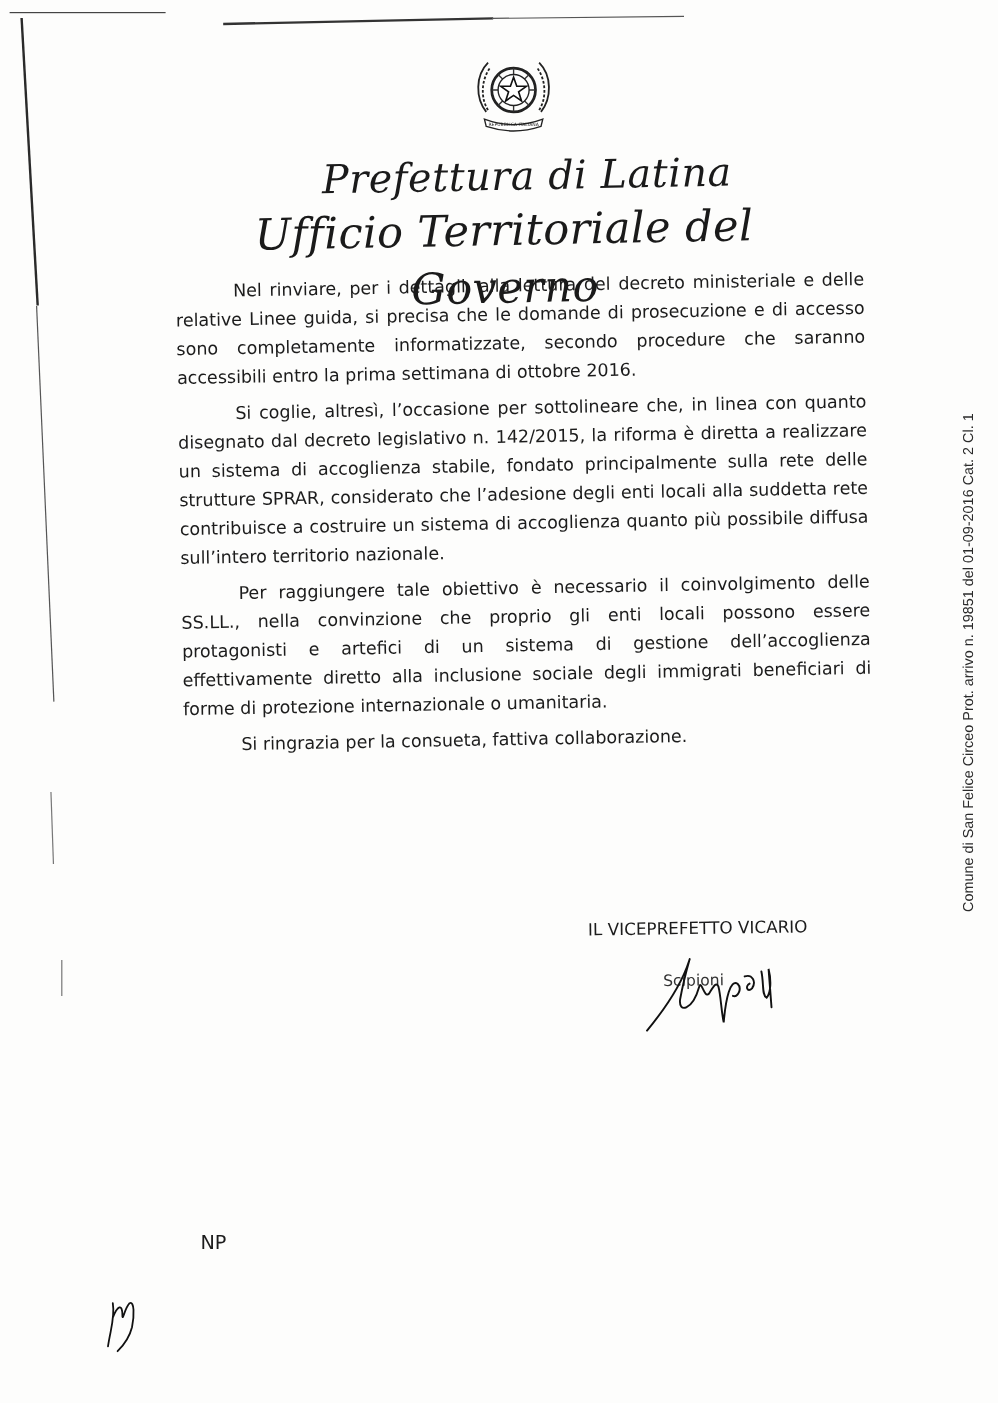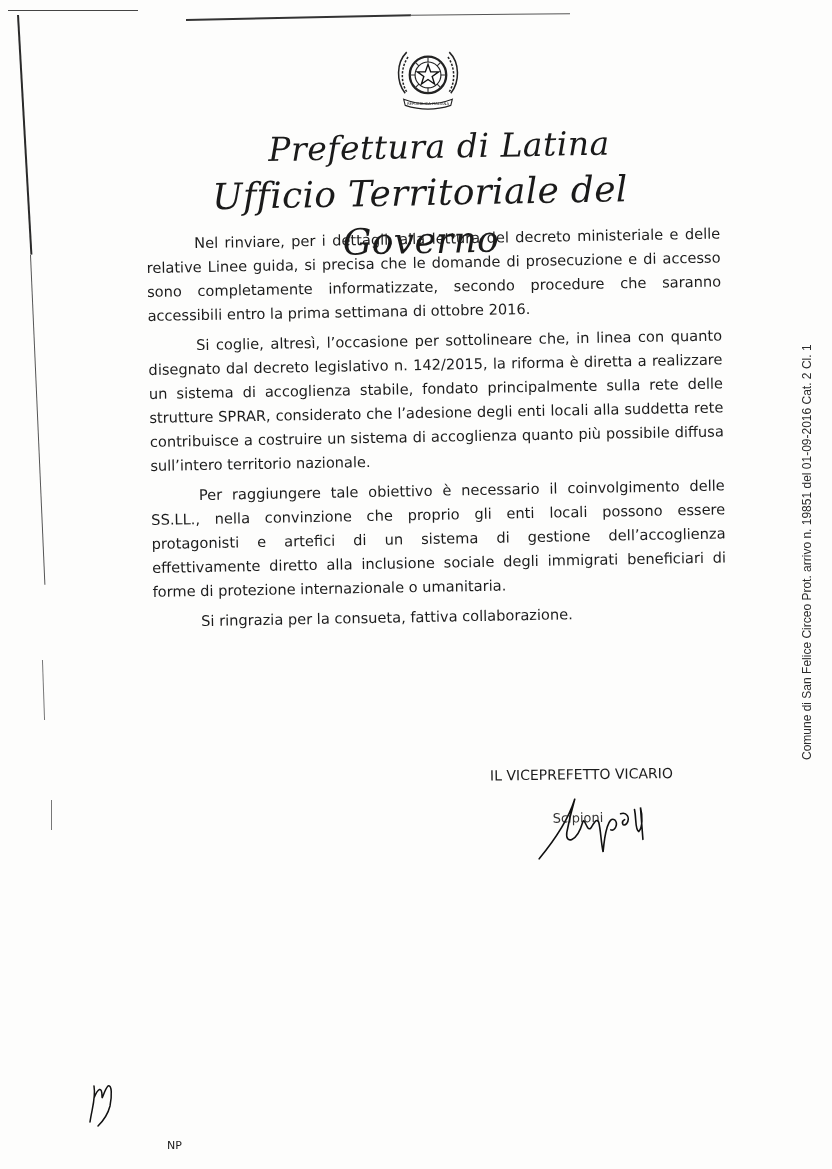--- a/index.html
+++ b/index.html
@@ -28,21 +28,21 @@
 
     .signature-block { position:absolute; left:490px; top:766px; width:220px; transform:rotate(-0.8deg); font-size:14px; }
     .sig-title { white-space:nowrap; }
     .sig-name { position:absolute; left:62px; top:44px; font-size:13px; color:#333; }
     .sig-scrawl { position:absolute; left:40px; top:26px; width:130px; height:70px; }
 
     .stamp-vertical { position:absolute; left:800px; top:760px; transform:rotate(-90deg); transform-origin:left top;
                       font-family:"Liberation Sans", sans-serif; font-size:12px; color:#2a2a2a; white-space:nowrap; width:440px; }
 
     .initials-scrawl { position:absolute; left:86px; top:1078px; width:36px; height:50px; }
-    .initials-np { position:absolute; left:167px; top:1139px; font-size:11px; }
+    .initials-np { position:absolute; left:167px; top:1026px; font-size:16px; }
   </style>
 </head>
 <body>
 
 <div class="scan-line-top"></div>
 <div class="scan-line-top2"></div>
 <div class="scan-line-top3"></div>
 <div class="margin-line"></div>
 <div class="margin-line2"></div>
 <div class="margin-line3"></div>

